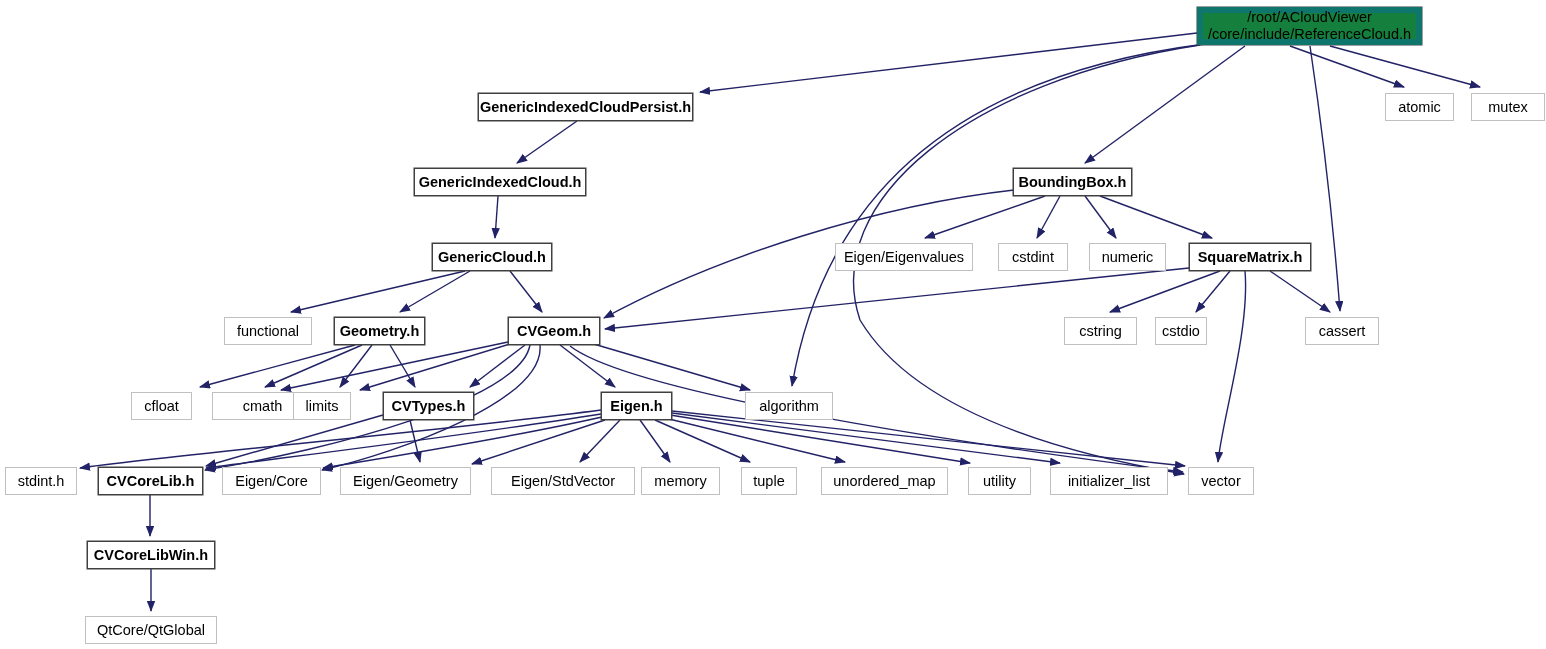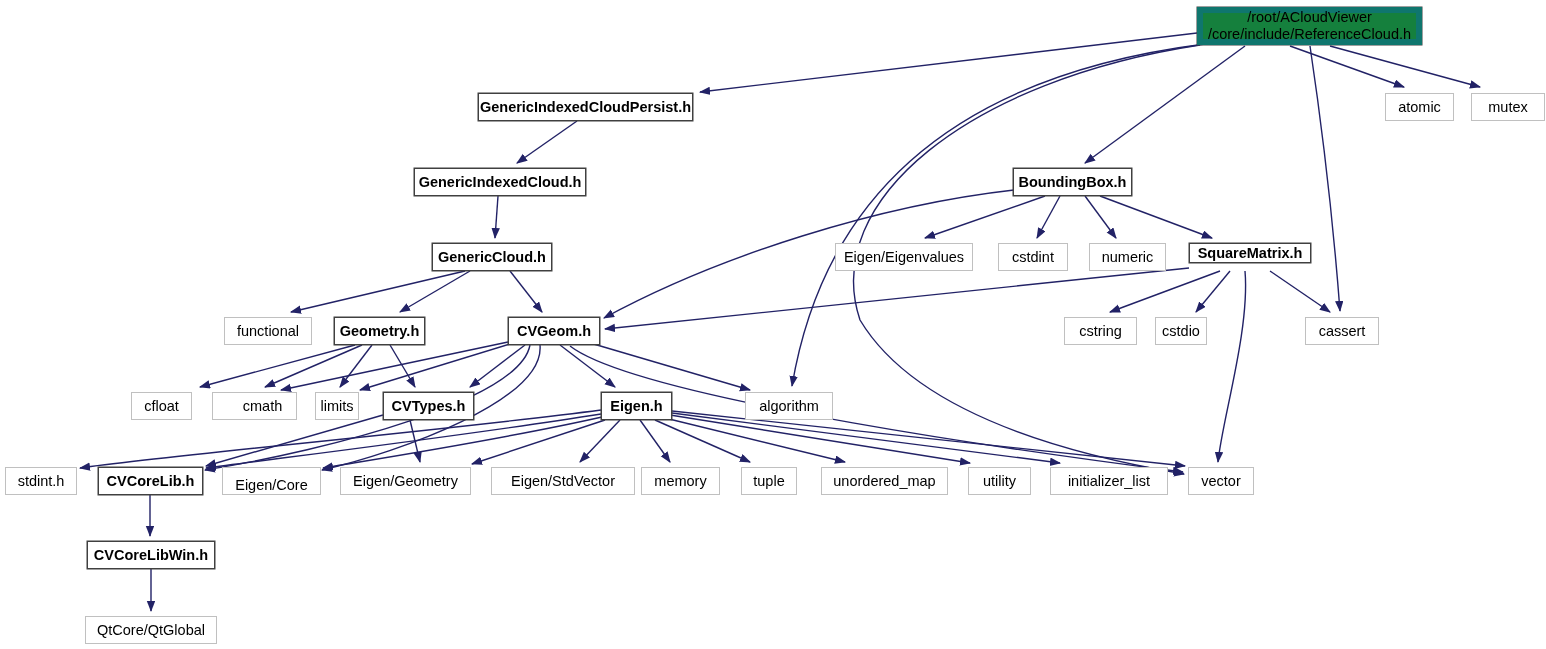--- a/index.html
+++ b/index.html
@@ -116,36 +116,36 @@
       <div class="node current" style="left: 1197px; top: 7px; width: 225px; height: 38px;"><span>/root/ACloudViewer</span><span>/core/include/ReferenceCloud.h</span></div>
       <div class="node plain" style="left: 1385px; top: 93px; width: 69px; height: 28px;"><span>atomic</span></div>
       <div class="node plain" style="left: 1471px; top: 93px; width: 74px; height: 28px;"><span>mutex</span></div>
       <div class="node hdr" style="left: 478px; top: 93px; width: 215px; height: 28px;"><span>GenericIndexedCloudPersist.h</span></div>
       <div class="node hdr" style="left: 414px; top: 168px; width: 172px; height: 28px;"><span>GenericIndexedCloud.h</span></div>
       <div class="node hdr" style="left: 432px; top: 243px; width: 120px; height: 28px;"><span>GenericCloud.h</span></div>
       <div class="node hdr" style="left: 1013px; top: 168px; width: 119px; height: 28px;"><span>BoundingBox.h</span></div>
       <div class="node plain" style="left: 835px; top: 243px; width: 138px; height: 28px;"><span>Eigen/Eigenvalues</span></div>
       <div class="node plain" style="left: 998px; top: 243px; width: 70px; height: 28px;"><span>cstdint</span></div>
       <div class="node plain" style="left: 1089px; top: 243px; width: 77px; height: 28px;"><span>numeric</span></div>
-      <div class="node hdr" style="left: 1189px; top: 243px; width: 122px; height: 20px;"><span>SquareMatrix.h</span></div>
+      <div class="node hdr" style="left: 1189px; top: 243px; width: 122px; height: 28px;"><span>SquareMatrix.h</span></div>
       <div class="node plain" style="left: 1064px; top: 317px; width: 73px; height: 28px;"><span>cstring</span></div>
       <div class="node plain" style="left: 1155px; top: 317px; width: 52px; height: 28px;"><span>cstdio</span></div>
       <div class="node plain" style="left: 1305px; top: 317px; width: 74px; height: 28px;"><span>cassert</span></div>
       <div class="node plain" style="left: 224px; top: 317px; width: 88px; height: 28px;"><span>functional</span></div>
       <div class="node hdr" style="left: 334px; top: 317px; width: 91px; height: 28px;"><span>Geometry.h</span></div>
       <div class="node hdr" style="left: 508px; top: 317px; width: 92px; height: 28px;"><span>CVGeom.h</span></div>
       <div class="node plain" style="left: 131px; top: 392px; width: 61px; height: 28px;"><span>cfloat</span></div>
       <div class="node plain" style="left: 212px; top: 392px; width: 85px; height: 28px; padding-left: 16px;"><span>cmath</span></div>
-      <div class="node plain" style="left: 315px; top: 392px; width: 44px; height: 28px; text-align: center;"><span>limits</span></div>
+      <div class="node plain" style="left: 293px; top: 392px; width: 58px; height: 28px; text-align: center;"><span>limits</span></div>
       <div class="node hdr" style="left: 383px; top: 392px; width: 91px; height: 28px;"><span>CVTypes.h</span></div>
       <div class="node hdr" style="left: 601px; top: 392px; width: 71px; height: 28px;"><span>Eigen.h</span></div>
       <div class="node plain" style="left: 745px; top: 392px; width: 88px; height: 28px;"><span>algorithm</span></div>
       <div class="node plain" style="left: 5px; top: 467px; width: 72px; height: 28px;"><span>stdint.h</span></div>
       <div class="node hdr" style="left: 98px; top: 467px; width: 105px; height: 28px;"><span>CVCoreLib.h</span></div>
-      <div class="node plain" style="left: 222px; top: 467px; width: 99px; height: 28px; justify-content: flex-end;"><span>Eigen/Core</span></div>
+      <div class="node plain" style="left: 222px; top: 467px; width: 99px; height: 28px;"><span>Eigen/Core</span></div>
       <div class="node plain" style="left: 340px; top: 467px; width: 131px; height: 28px;"><span>Eigen/Geometry</span></div>
       <div class="node plain" style="left: 491px; top: 467px; width: 144px; height: 28px;"><span>Eigen/StdVector</span></div>
       <div class="node plain" style="left: 641px; top: 467px; width: 79px; height: 28px;"><span>memory</span></div>
       <div class="node plain" style="left: 741px; top: 467px; width: 56px; height: 28px;"><span>tuple</span></div>
       <div class="node plain" style="left: 821px; top: 467px; width: 127px; height: 28px;"><span>unordered_map</span></div>
       <div class="node plain" style="left: 968px; top: 467px; width: 63px; height: 28px;"><span>utility</span></div>
       <div class="node plain" style="left: 1050px; top: 467px; width: 118px; height: 28px;"><span>initializer_list</span></div>
       <div class="node plain" style="left: 1188px; top: 467px; width: 66px; height: 28px;"><span>vector</span></div>
       <div class="node hdr" style="left: 87px; top: 541px; width: 128px; height: 28px;"><span>CVCoreLibWin.h</span></div>
       <div class="node plain" style="left: 85px; top: 616px; width: 132px; height: 28px;"><span>QtCore/QtGlobal</span></div>

